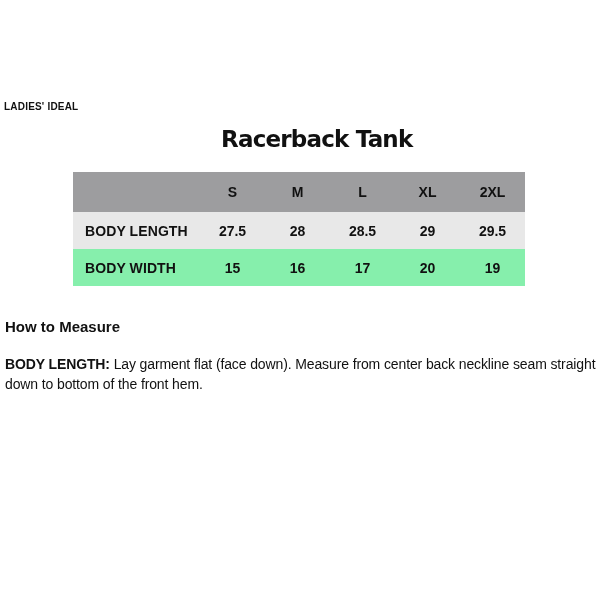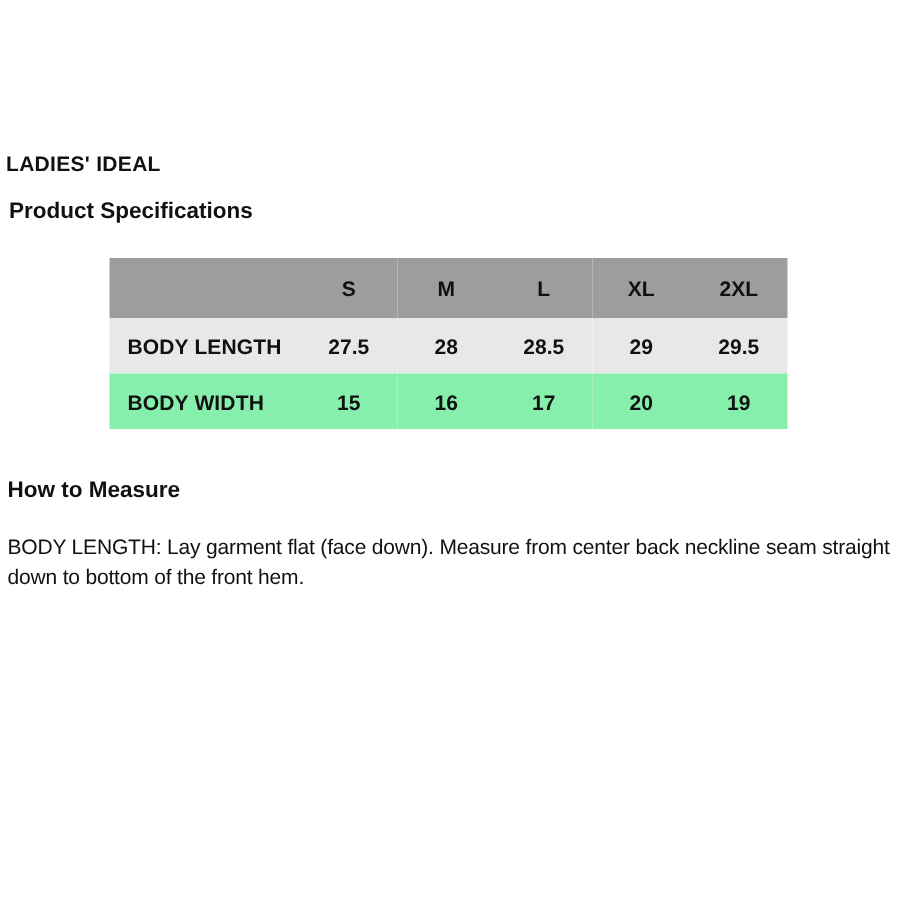--- a/index.html
+++ b/index.html
@@ -7,21 +7,21 @@
     width: 600px; height: 600px;
     background: #ffffff;
     font-family: "Liberation Sans", sans-serif;
     color: #111111;
     overflow: hidden;
   }
   .page { position: relative; width: 600px; height: 600px; background: #fff; }
 
   .brand {
     position: absolute; left: 4px; top: 101px;
-    font-size: 14px; font-weight: bold; letter-spacing: 0.2px;
+    font-size: 10px; font-weight: bold; letter-spacing: 0.2px;
   }
 
   .spec-label {
     position: absolute; left: 6px; top: 132px;
     font-size: 15px; font-weight: bold;
   }
 
   .product-title {
     position: absolute; left: 221px; top: 126px;
     font-family: "DejaVu Sans", sans-serif;
@@ -52,31 +52,31 @@
     position: absolute; left: 5px; top: 318px;
     font-size: 15px; font-weight: bold;
   }
 
   .measure-body {
     position: absolute; left: 5px; top: 354px;
     width: 592px;
     font-size: 14px; line-height: 20px; letter-spacing: -0.12px;
   }
   .measure-body p { margin: 0 0 3px 0; }
-  .measure-body .term { font-weight: normal; }
+  .measure-body .term { font-weight: bold; }
 </style>
 </head>
 <body>
 
 <div class="page">
 
   <div class="brand">LADIES' IDEAL</div>
 
-  <div class="spec-label">Product Specifications</div>
 
+  <div class="product-title">Racerback Tank</div>
 
   <table class="size-table" style="color: rgb(17, 17, 17);">
     <colgroup>
       <col class="label-col">
       <col class="size-col">
         <col class="size-col">
         <col class="size-col">
         <col class="size-col">
         <col class="size-col">
     </colgroup>

